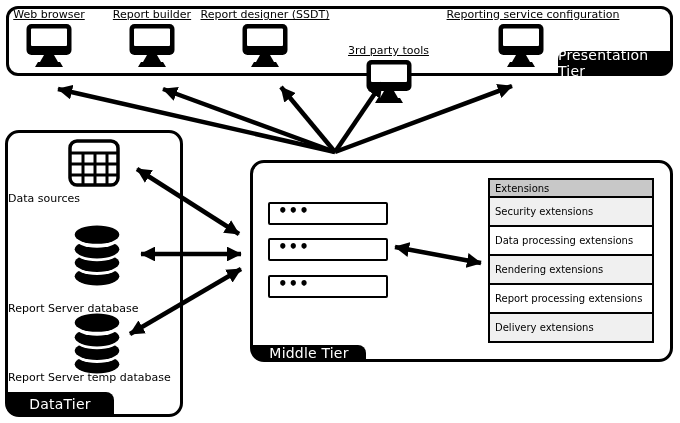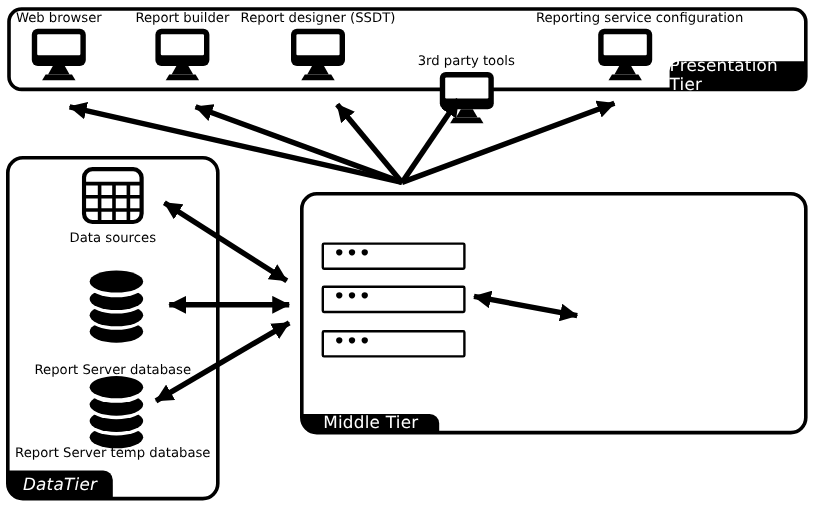--- a/index.html
+++ b/index.html
@@ -14,39 +14,39 @@
   #data-box   { left:5px;   top:130px; width:178px; height:287px; }
   #middle-box { left:250px; top:160px; width:423px; height:202px; }
 
   .tier-tag {
     position:absolute; background:#000; color:#fff;
     display:flex; align-items:center; justify-content:center;
     font-size:14px; letter-spacing:.2px; z-index:3;
   }
   #pres-tag   { right:-2px; bottom:-2px; width:114px; height:24px; border-radius:8px 0 10px 0; }
   #middle-tag { left:-1px;  bottom:-2px; width:114px; height:16px; border-radius:0 8px 0 12px; }
-  #data-tag   { left:-2px;  bottom:-2px; width:88px; height:24px; border-radius:0 8px 0 12px;font-style:italic; }
+  #data-tag   { left:-2px;  bottom:-2px; width:108px; height:24px; border-radius:0 8px 0 12px; }
 
   
   .client { position:absolute; top:8px; text-align:center; z-index:2; }
-  .client .client-label { font-size:11px; line-height:14px; white-space:nowrap; }
+  .client .client-label { font-size:11px; line-height:14px; white-space:nowrap;text-decoration:underline; }
   .client svg { margin-top:1px; position:relative; }
   .shift-b svg { left:-12px; }
   #client-0 { left:7px;   width:84px;  }
   #client-1 { left:104px; width:96px;  }
   #client-2 { left:200px; width:130px; }
   #client-3 { left:341px; width:95px;margin-top:36px;  }
   #client-4 { left:433px; width:200px; }
 
   
   .dt-icon { position:absolute; left:62px; z-index:2; }
   #dt-icon-0 { top:6px;   left:60px; }
   #dt-icon-1 { top:90px;  left:64px; }
   #dt-icon-2 { top:178px; left:64px; }
-  .dt-label { position:absolute; left:0; width:172px; text-align:center; font-size:11px; white-space:nowrap; z-index:2; }
+  .dt-label { position:absolute; left:0; width:172px; text-align:left; font-size:11px; white-space:nowrap; z-index:2; }
   #dt-label-0 { top:59px;  }
   #dt-label-1 { top:153px;margin-top:16px; }
   #dt-label-2 { top:238px; }
 
   
   .svc-box {
     position:absolute; left:15px; width:120px; height:23px;
     border:2px solid #000; border-radius:2px; background:#fff; z-index:2;
     display:flex; align-items:center; padding-left:8px;
   }
@@ -175,20 +175,28 @@
     <div class="svc-box" id="svc-0">
       <span class="svc-dots">•••</span>
     </div>
     <div class="svc-box" id="svc-1">
       <span class="svc-dots">•••</span>
     </div>
     <div class="svc-box" id="svc-2">
       <span class="svc-dots">•••</span>
     </div>
 
+    <div id="ext-table">
+      <div class="ext-header">Extensions</div>
+      <div class="ext-row alt">Security extensions</div>
+      <div class="ext-row">Data processing extensions</div>
+      <div class="ext-row alt">Rendering extensions</div>
+      <div class="ext-row">Report processing extensions</div>
+      <div class="ext-row alt">Delivery extensions</div>
+    </div>
 
     <div id="middle-tag" class="tier-tag">Middle Tier</div>
   </div>
 
   <svg id="arrows" viewBox="0 0 680 423">
     <defs>
       <marker id="ah" viewBox="0 0 10 10" refX="9.5" refY="5" markerWidth="3.3" markerHeight="3.3" orient="auto-start-reverse">
         <path d="M0,0 L10,5 L0,10 Z" fill="#000"></path>
       </marker>
     </defs>

